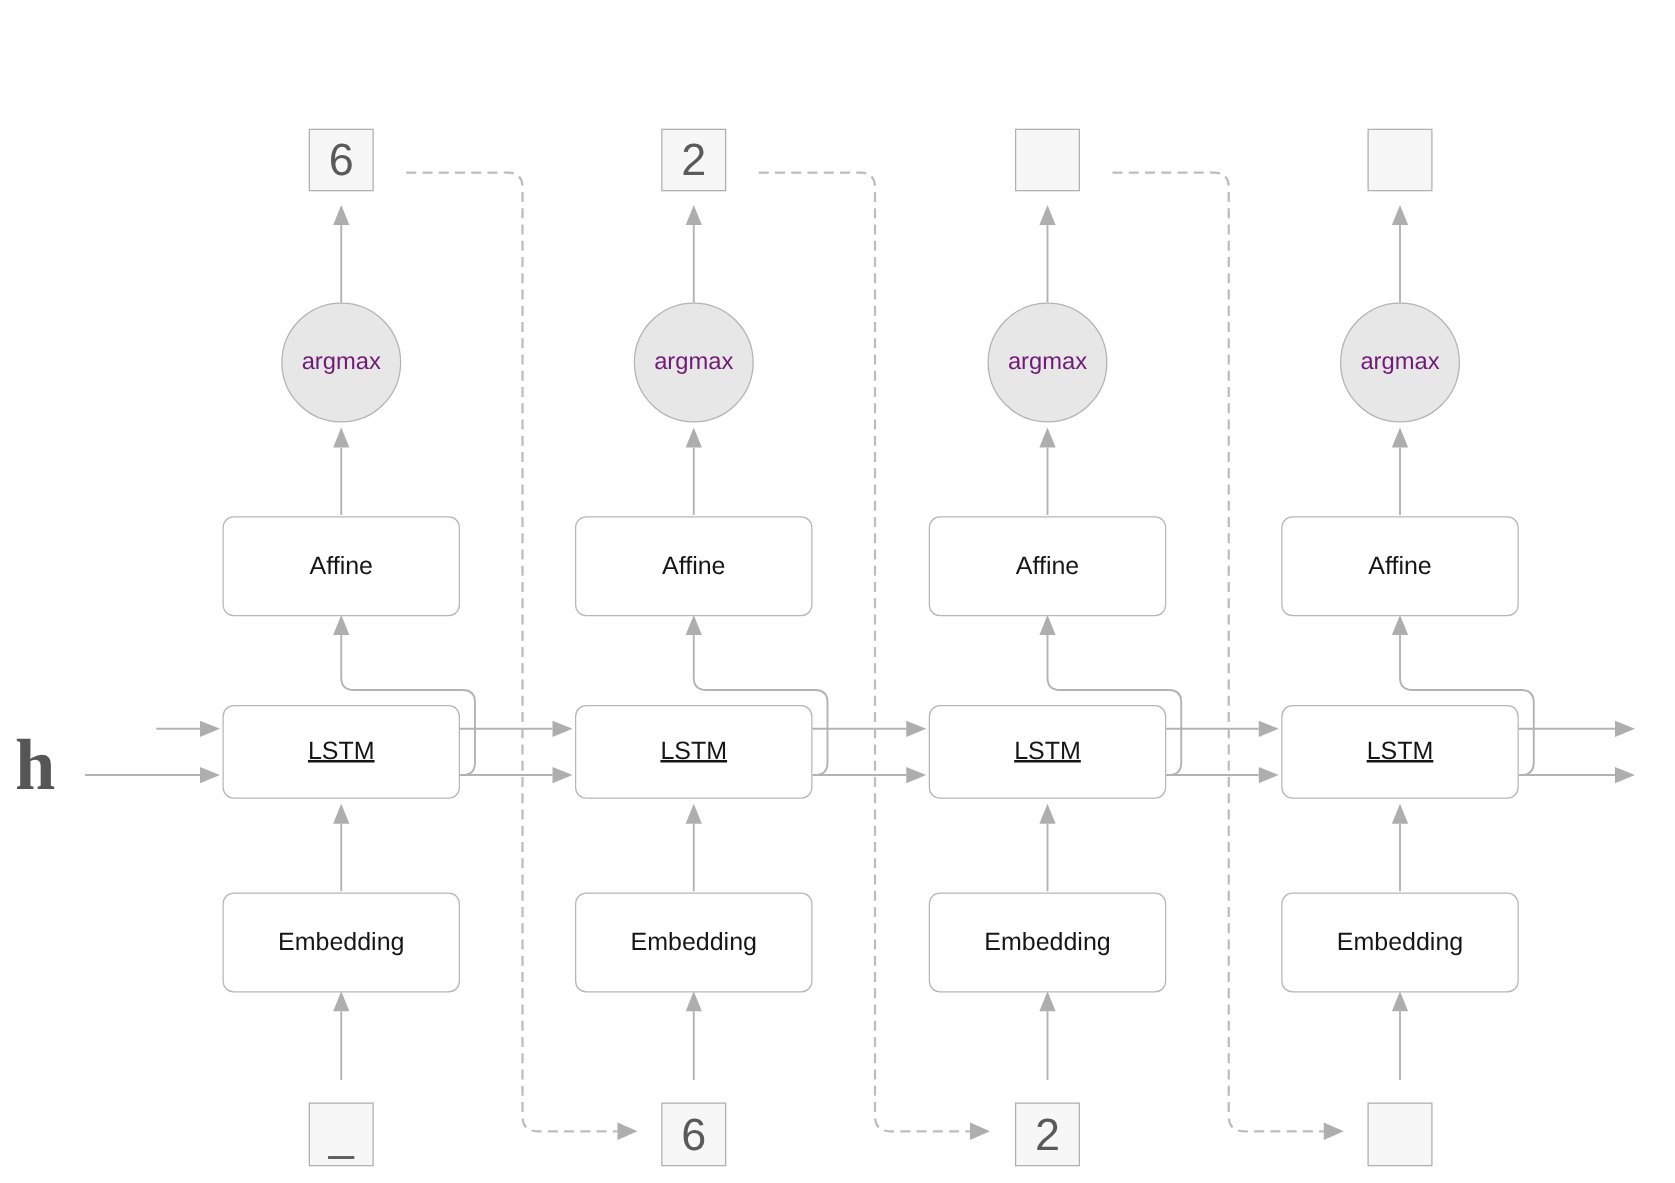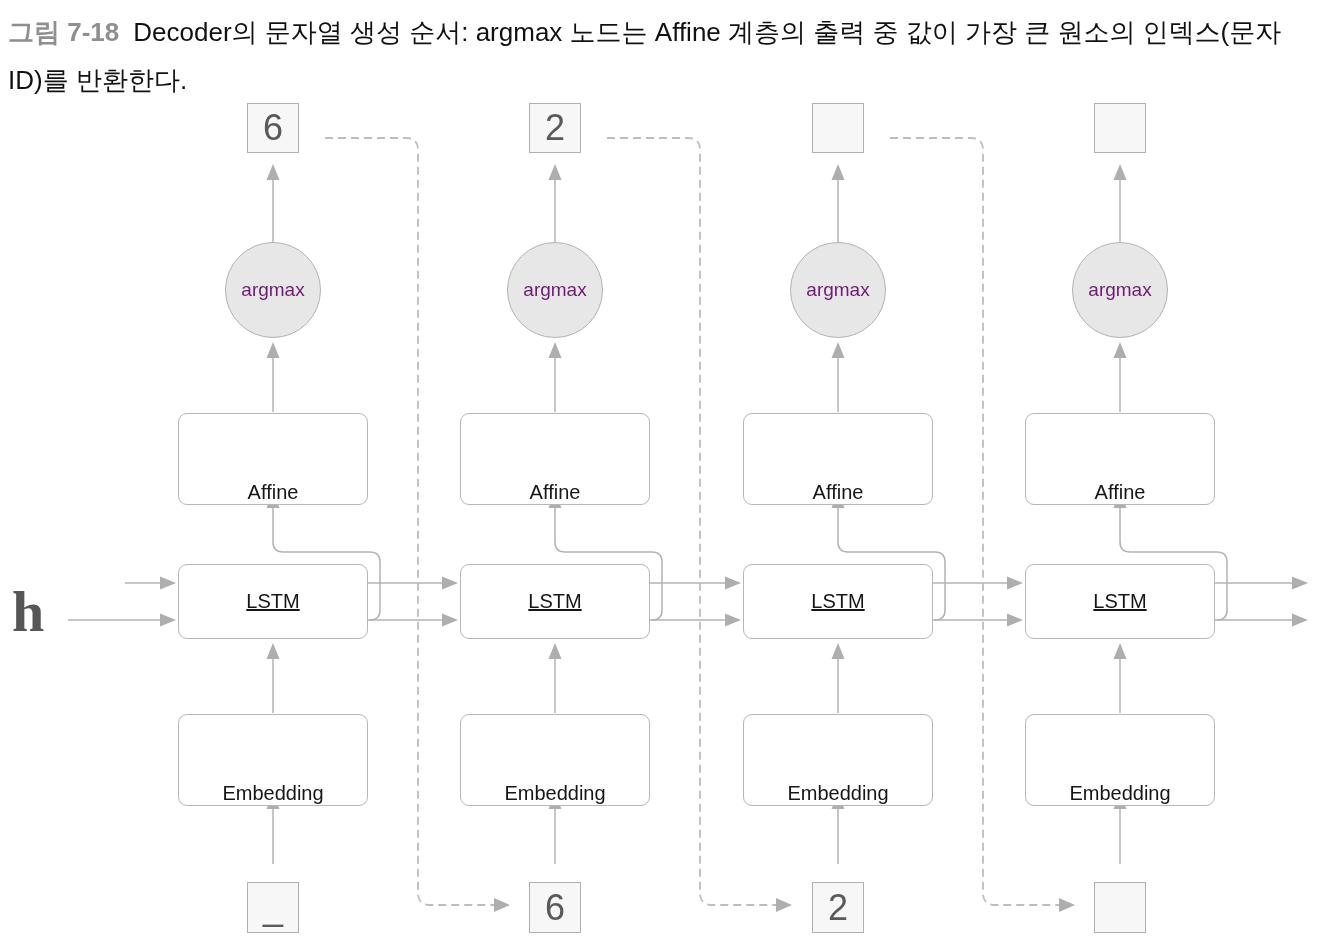--- a/index.html
+++ b/index.html
@@ -12,21 +12,21 @@
     font-size:26px;line-height:48px;color:#111111;letter-spacing:0;
   }
   .caption .cap-label{color:#8f8f8f;font-weight:bold;margin-right:14px;}
   .caption .cap-line2{display:block;}
   svg.wires{position:absolute;left:0;top:0;}
   .node{position:absolute;box-sizing:border-box;display:flex;align-items:center;justify-content:center;}
   .bigbox{
     width:190px;background:#ffffff;border:1.5px solid #b7b7b7;border-radius:9px;
     font-size:20px;color:#161616;
   }
-  .affine,.embedding{height:92px;align-items:flex-end;}
+  .affine,.embedding{height:80px;}
   .lstm{height:75px;text-decoration:underline;}
   .argmax{
     width:96px;height:96px;border-radius:50%;background:#e7e7e7;border:1px solid #b3b3b3;
     font-size:19px;color:#701a75;
   }
   .smallbox{
     width:52px;background:#f7f7f7;border:1px solid #b0b0b0;
     font-size:36px;color:#5a5a5a;font-weight:400;
   }
   .outbox{height:50px;}
@@ -34,24 +34,20 @@
   .hlabel{
     position:absolute;left:12px;top:580px;
     font-family:"Liberation Serif",serif;font-weight:bold;font-size:58px;color:#565656;line-height:64px;
   }
 </style>
 </head>
 <body>
 
 <div class="stage">
 
-  <div class="caption">
-    <span class="cap-label">그림 7-18</span><span>Decoder의 문자열 생성 순서: argmax 노드는 Affine 계층의 출력 중 값이 가장 큰 원소의 인덱스(문자</span>
-    <span class="cap-line2">ID)를 반환한다.</span>
-  </div>
 
   <svg class="wires" width="1340" height="946" viewBox="0 0 1340 946">
     <g stroke="#b3b3b3" stroke-width="1.5" fill="none">
 
       <g>
         <line x1="273" y1="180" x2="273" y2="242"></line>
         <line x1="273" y1="358" x2="273" y2="412"></line>
         <path d="M273,508 V542 Q273,552 283,552 H370 Q380,552 380,562 V610 Q380,620 370,620"></path>
         <line x1="273" y1="659" x2="273" y2="713"></line>
         <line x1="273" y1="809" x2="273" y2="864"></line>

